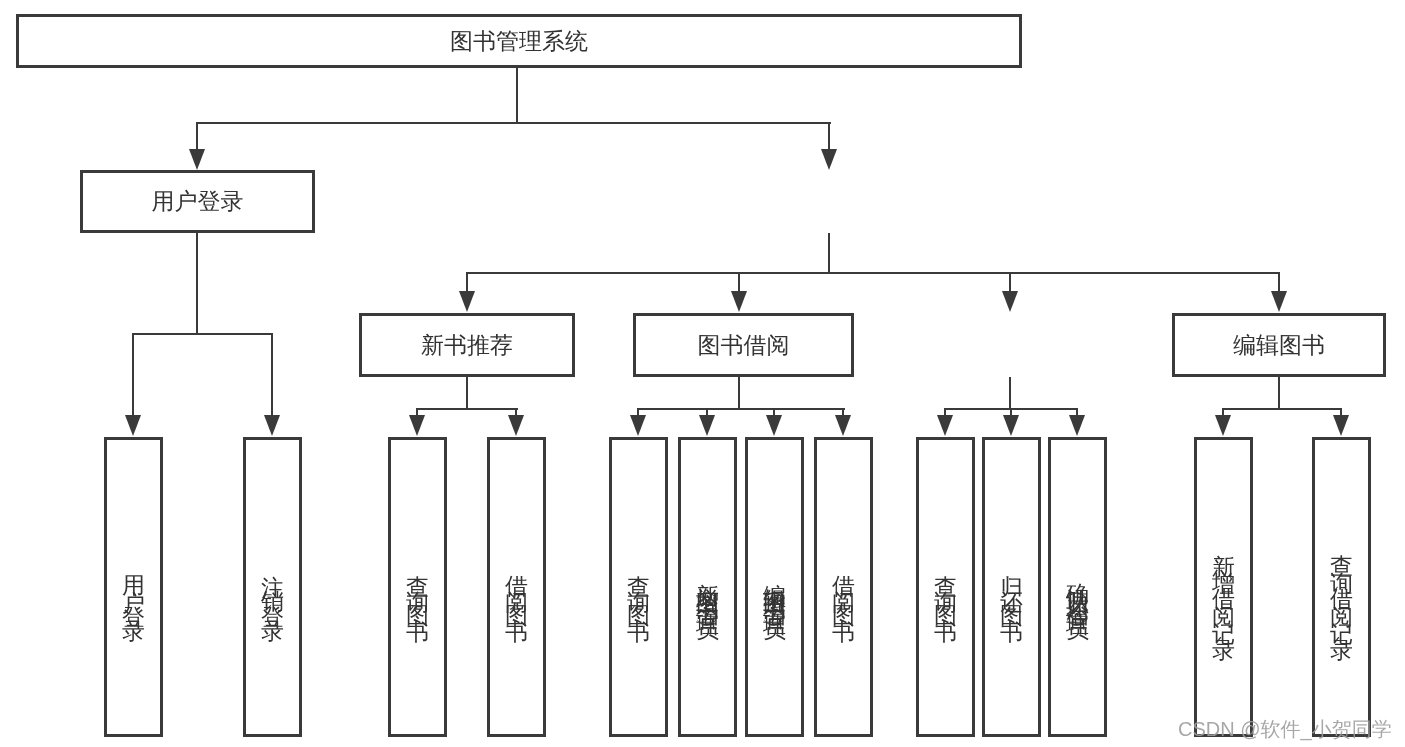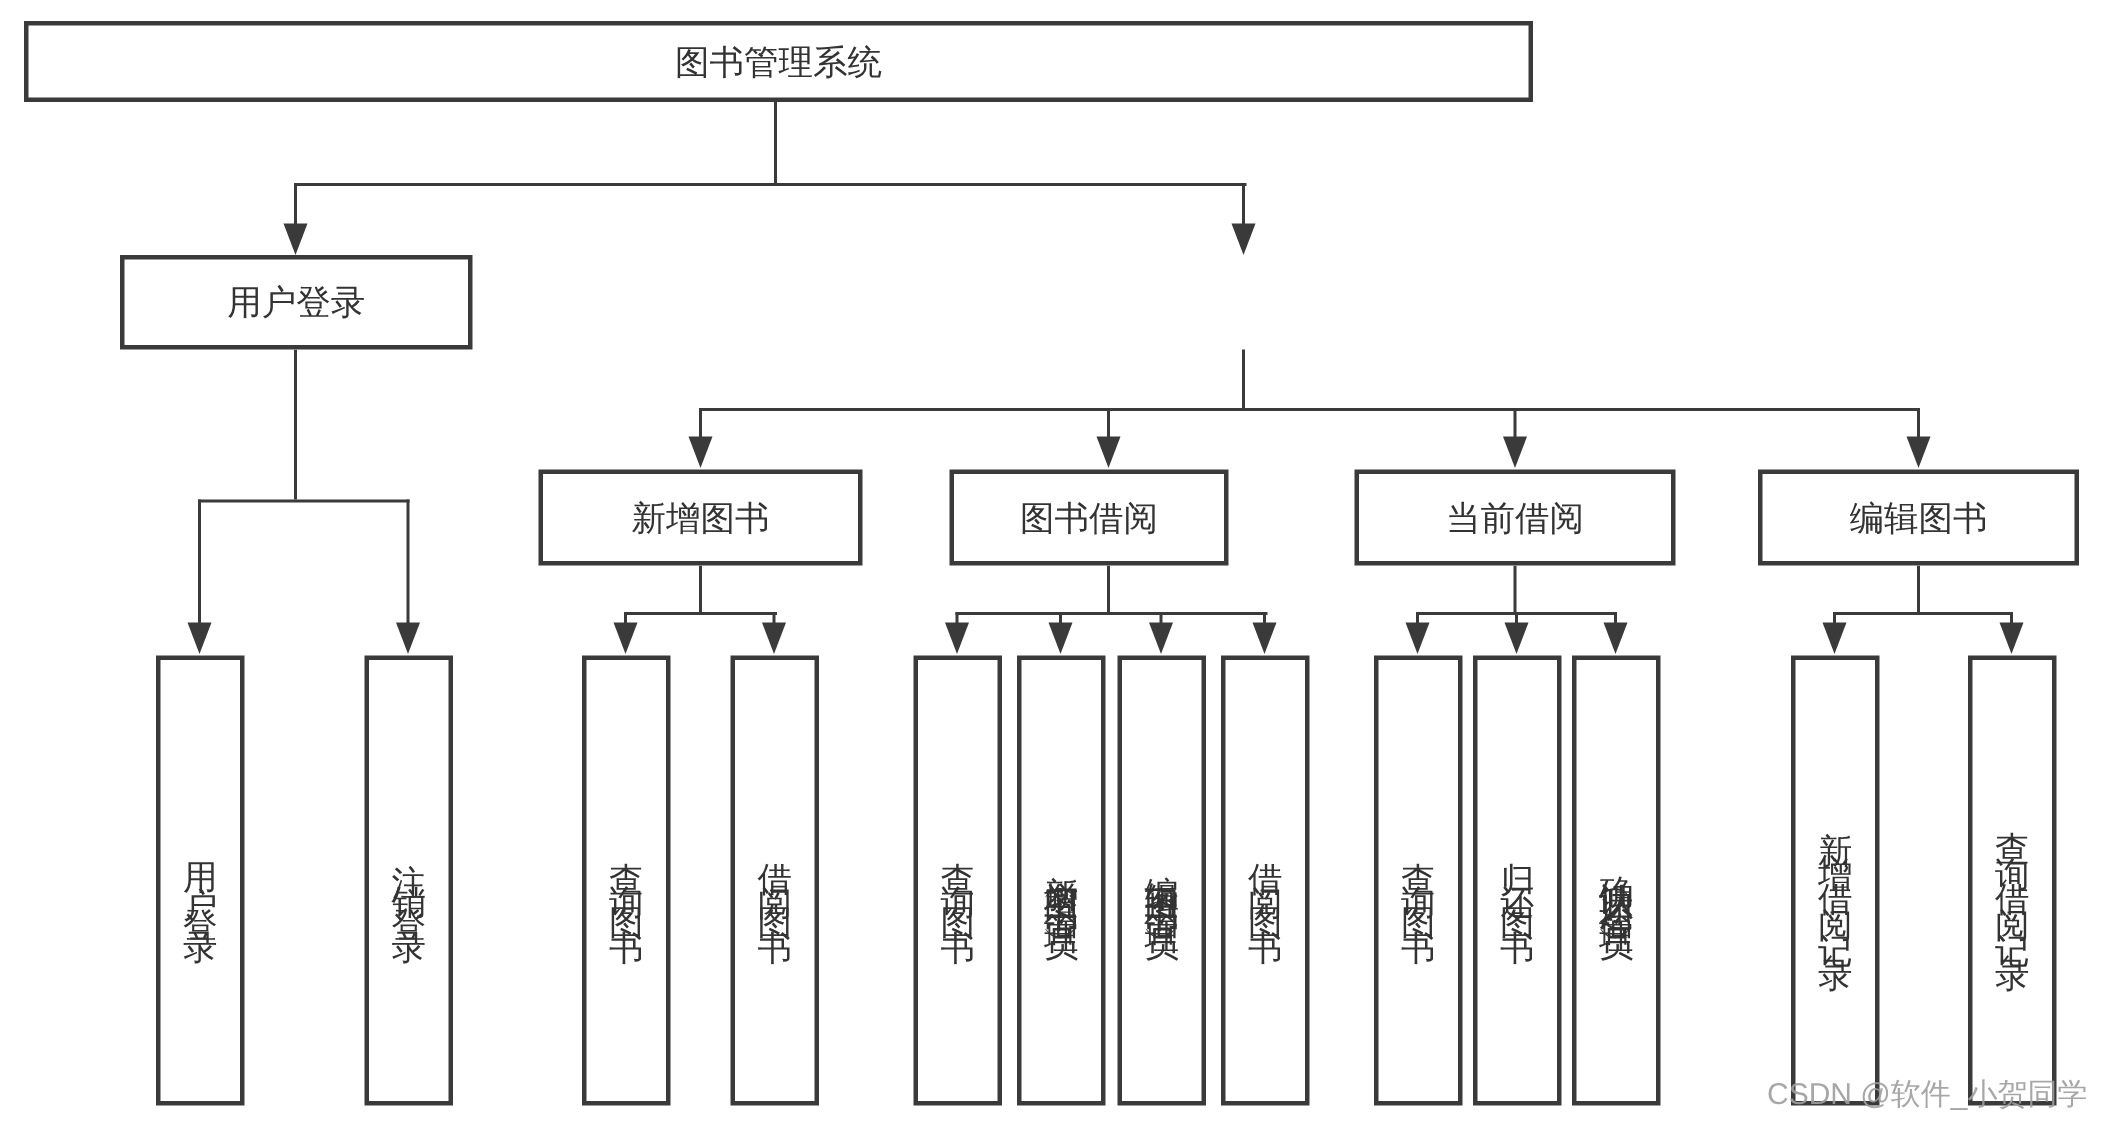--- a/index.html
+++ b/index.html
@@ -97,23 +97,22 @@
   <div class="hline" style="left:466px;top:272px;width:814px"></div>
   <div class="vline" style="left:466px;top:272px;height:21px"></div>
   <div class="arrow" style="left:459px;top:291px"></div>
   <div class="vline" style="left:738px;top:272px;height:21px"></div>
   <div class="arrow" style="left:731px;top:291px"></div>
   <div class="vline" style="left:1009px;top:272px;height:21px"></div>
   <div class="arrow" style="left:1002px;top:291px"></div>
   <div class="vline" style="left:1278px;top:272px;height:21px"></div>
   <div class="arrow" style="left:1271px;top:291px"></div>
 
-  <div class="node" style="left:359px;top:313px;width:216px;height:64px">新增图书</div>
-  <div class="node" style="left:633px;top:313px;width:186px;height:64px">图书借阅</div>
-  <div class="node" style="left:903px;top:313px;width:214px;height:64px">当前借阅</div>
+  <div class="node" style="left:359px;top:313px;width:216px;height:64px">新书推荐</div>
+  <div class="node" style="left:633px;top:313px;width:221px;height:64px">图书借阅</div>
   <div class="node" style="left:1172px;top:313px;width:214px;height:64px">编辑图书</div>
 
   <div class="vline" style="left:466px;top:377px;height:31px"></div>
   <div class="hline" style="left:416px;top:408px;width:102px"></div>
   <div class="vline" style="left:416px;top:408px;height:9px"></div>
   <div class="arrow" style="left:409px;top:415px"></div>
   <div class="vline" style="left:515px;top:408px;height:9px"></div>
   <div class="arrow" style="left:508px;top:415px"></div>
 
   <div class="vline" style="left:738px;top:377px;height:31px"></div>

